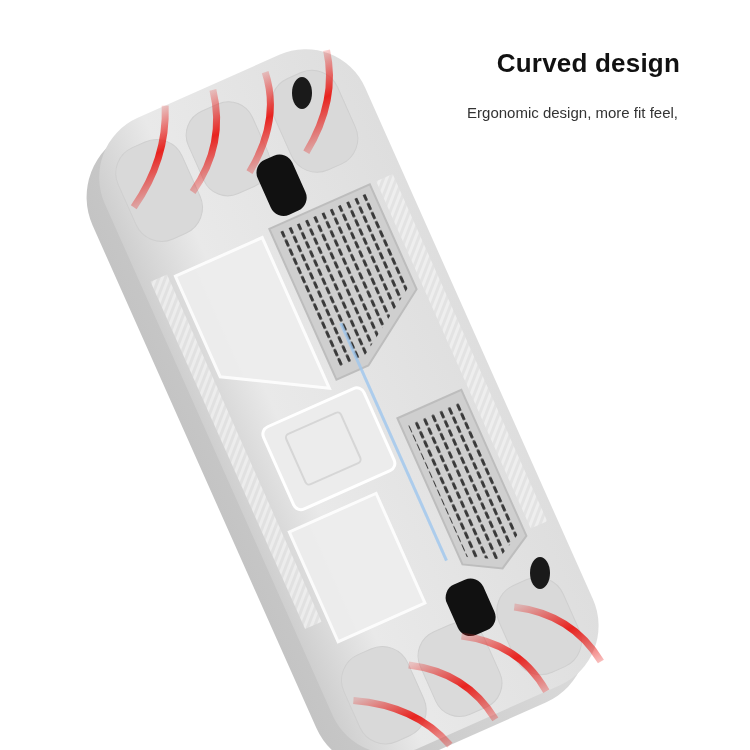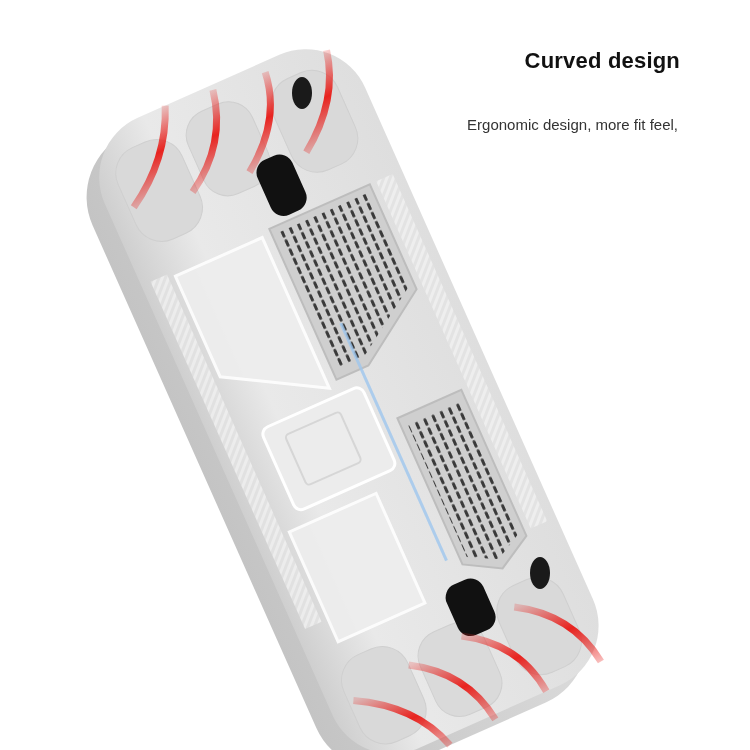--- a/index.html
+++ b/index.html
@@ -1,25 +1,25 @@
 <!DOCTYPE html>
 <html><head>
 <meta charset="utf-8">
 <style>
   html, body { margin: 0; padding: 0; background: #ffffff; }
   .canvas { position: relative; width: 750px; height: 750px; overflow: hidden; background: #ffffff; }
   .headline {
     position: absolute; right: 70px; top: 48px;
     font-family: "Liberation Sans", sans-serif; font-weight: bold;
-    font-size: 22px; color: #111111; text-align: right; letter-spacing: 0.2px;
+    font-size: 26px; color: #111111; text-align: right; letter-spacing: 0.2px;
   }
   .subtext {
     position: absolute; right: 72px; top: 103px;
     font-family: "Liberation Sans", sans-serif; font-size: 15px;
-    color: #333333; text-align: right; line-height: 19px; margin-top: 12px;
+    color: #333333; text-align: right; line-height: 19px;
   }
   .product { position: absolute; left: 0; top: 0; width: 750px; height: 750px; }
 </style>
 </head>
 <body>
 
 <div class="canvas">
 
   <div class="headline">Curved design</div>
   <div class="subtext">

